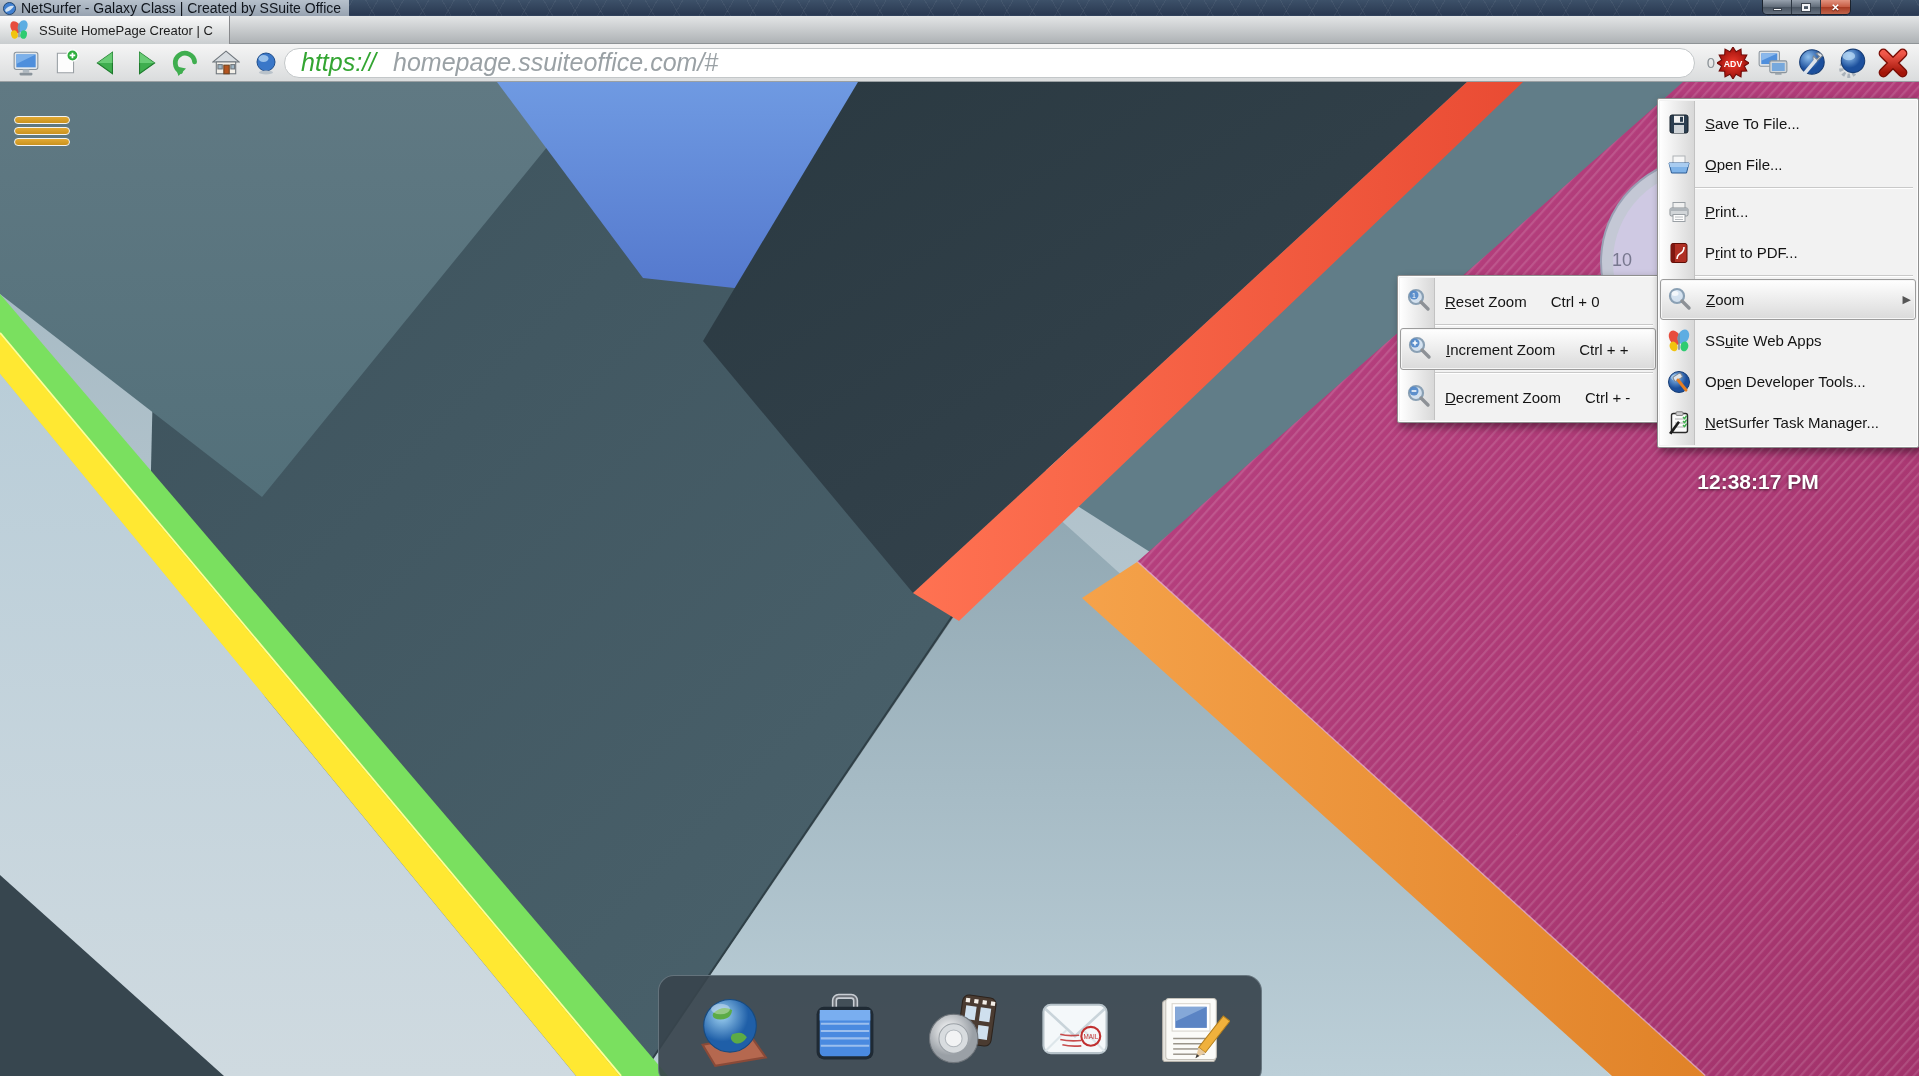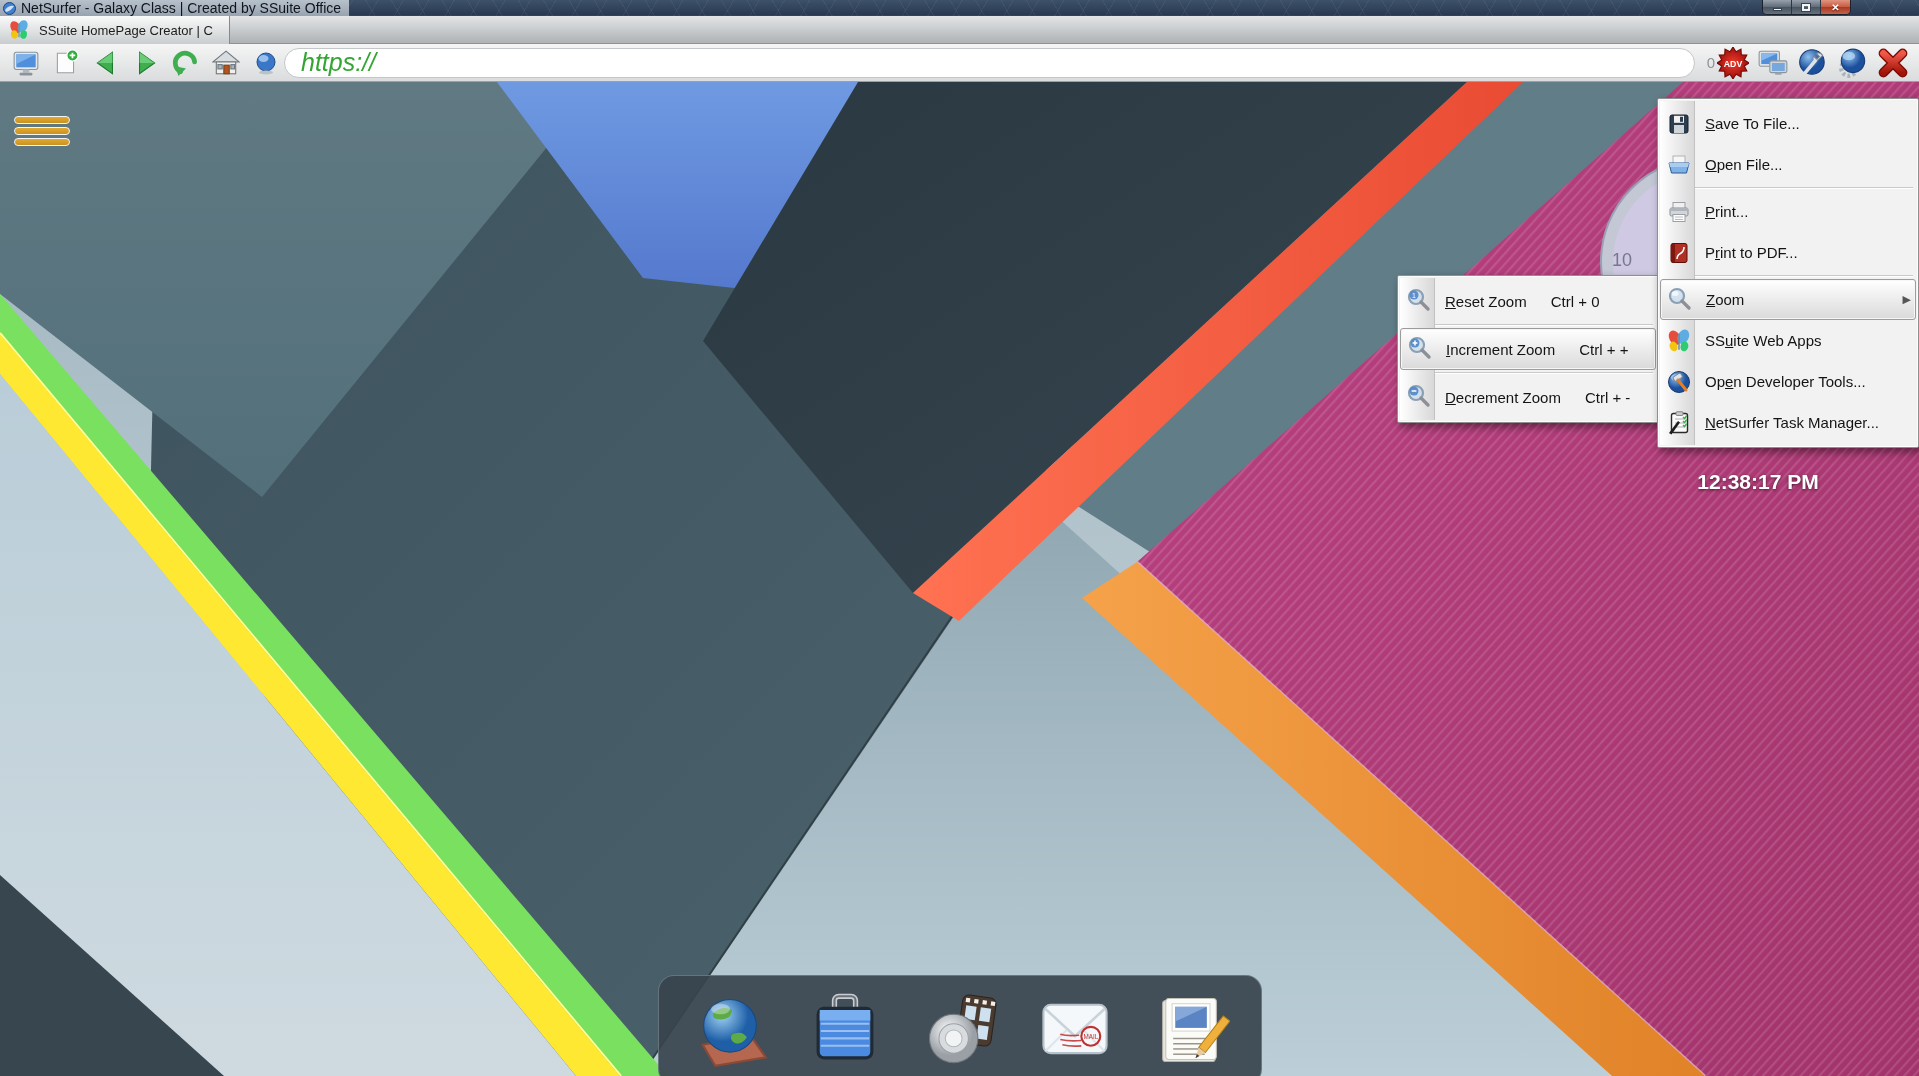--- a/index.html
+++ b/index.html
@@ -176,20 +176,21 @@
       <svg width="24" height="24" viewBox="0 0 24 24">
         <circle cx="12" cy="11" r="9" fill="#3a77c8"></circle>
         <ellipse cx="9.5" cy="7.5" rx="5" ry="3.4" fill="#a9cdf0" opacity="0.85"></ellipse>
         <circle cx="12" cy="11" r="9" fill="none" stroke="#1f4e8c"></circle>
         <ellipse cx="12" cy="21.4" rx="7" ry="2" fill="#b9c2ca"></ellipse>
       </svg>
     </div>
 
     <div class="urlbar">
       <span class="scheme">https://</span>
+        <span class="rest">homepage.ssuiteoffice.com/#</span>
     </div>
 
     <span class="counter">0</span>
 
     <div class="tbtn">
       <svg width="32" height="32" viewBox="0 0 30 30">
         <defs>
             <radialGradient id="gAdv">
               <stop offset="0" stop-color="#ef3b2d"></stop>
               <stop offset="1" stop-color="#9c0f0a"></stop>

